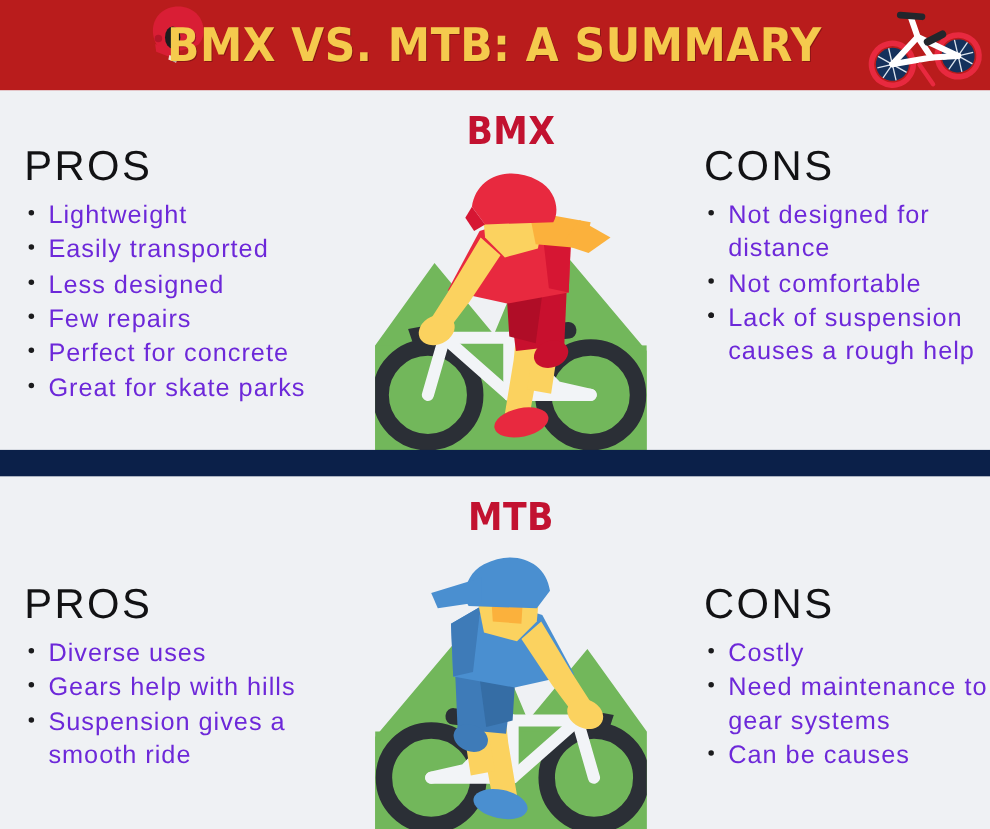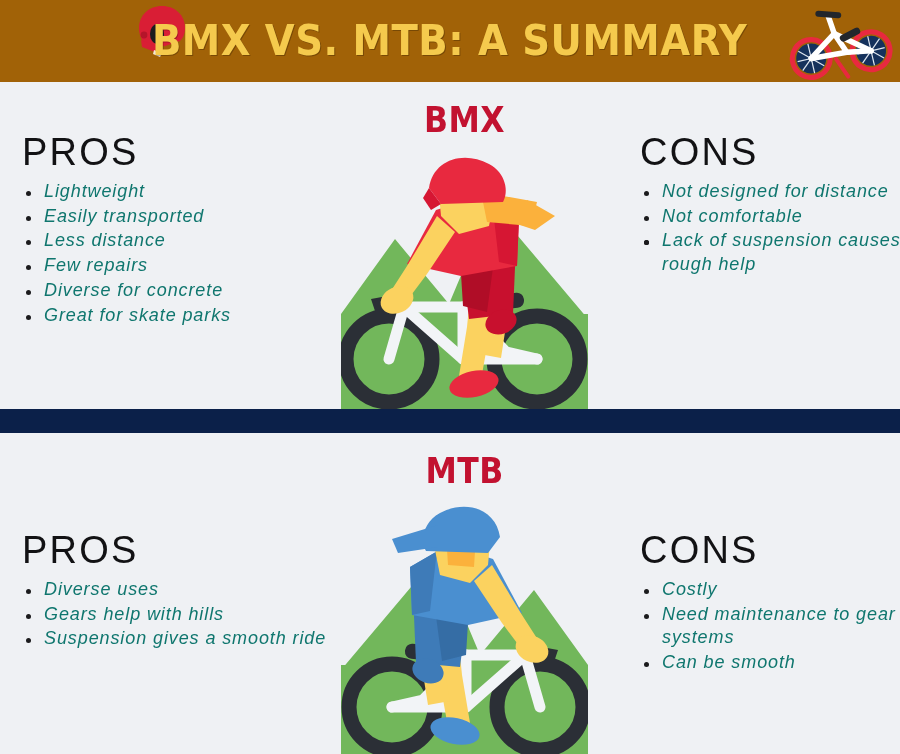--- a/index.html
+++ b/index.html
@@ -13,21 +13,21 @@
     font-family: "Liberation Sans", sans-serif;
     overflow: hidden;
     position: relative;
   }
 
   
   .header-band {
     position: absolute;
     left: 0; top: 0;
     width: 900px; height: 82px;
-    background: #a16207;
+    background: #b91c1c;
     display: flex;
     align-items: center;
     justify-content: center;
   }
   .header-inner {
     position: relative;
     display: flex;
     align-items: center;
     justify-content: center;
     width: 100%;
@@ -137,26 +137,25 @@
     line-height: 1.1;
   }
   .bullet-list {
     list-style: none;
     margin: 0;
     padding: 0;
   }
   .bullet-list li {
     position: relative;
     padding-left: 22px;
-    font-size: 18px;
+    font-size: 23px;
     letter-spacing: 0.9px;
     line-height: 1.32;
-    color: #0f766e;
+    color: #6d28d9;
     margin-bottom: 1px;
-    font-style: italic;
   }
   .bullet-list li .bullet-dot {
     position: absolute;
     left: 4px;
     top: 11px;
     width: 5px;
     height: 5px;
     border-radius: 50%;
     background: #1b1b1d;
   }
@@ -220,23 +219,23 @@
   </div>
 </div>
 
 <div class="section" id="section-bmx">
 
   <div class="col col-left">
     <h2 class="col-heading">PROS</h2>
     <ul class="bullet-list">
       <li><span class="bullet-dot"></span><span>Lightweight</span></li>
       <li><span class="bullet-dot"></span><span>Easily transported</span></li>
-      <li><span class="bullet-dot"></span><span>Less distance</span></li>
+      <li><span class="bullet-dot"></span><span>Less designed</span></li>
       <li><span class="bullet-dot"></span><span>Few repairs</span></li>
-      <li><span class="bullet-dot"></span><span>Diverse for concrete</span></li>
+      <li><span class="bullet-dot"></span><span>Perfect for concrete</span></li>
       <li><span class="bullet-dot"></span><span>Great for skate parks</span></li>
     </ul>
   </div>
 
   <div class="illus-col">
     <div class="illus-label">BMX</div>
     <span class="illus-svg">
       <svg viewBox="0 0 247 265" width="247" height="265" aria-hidden="true">
 
         <path d="M0 265 L0 170 L54 95 L108 160 L150 60 L247 175 L247 265 Z" fill="#72B75B"></path>
@@ -351,17 +350,17 @@
         </g>
       </svg>
     </span>
   </div>
 
   <div class="col col-right">
     <h2 class="col-heading">CONS</h2>
     <ul class="bullet-list">
       <li><span class="bullet-dot"></span><span>Costly</span></li>
       <li><span class="bullet-dot"></span><span>Need maintenance to gear systems</span></li>
-      <li><span class="bullet-dot"></span><span>Can be smooth</span></li>
+      <li><span class="bullet-dot"></span><span>Can be causes</span></li>
     </ul>
   </div>
 
 </div>
 
 </body></html>

